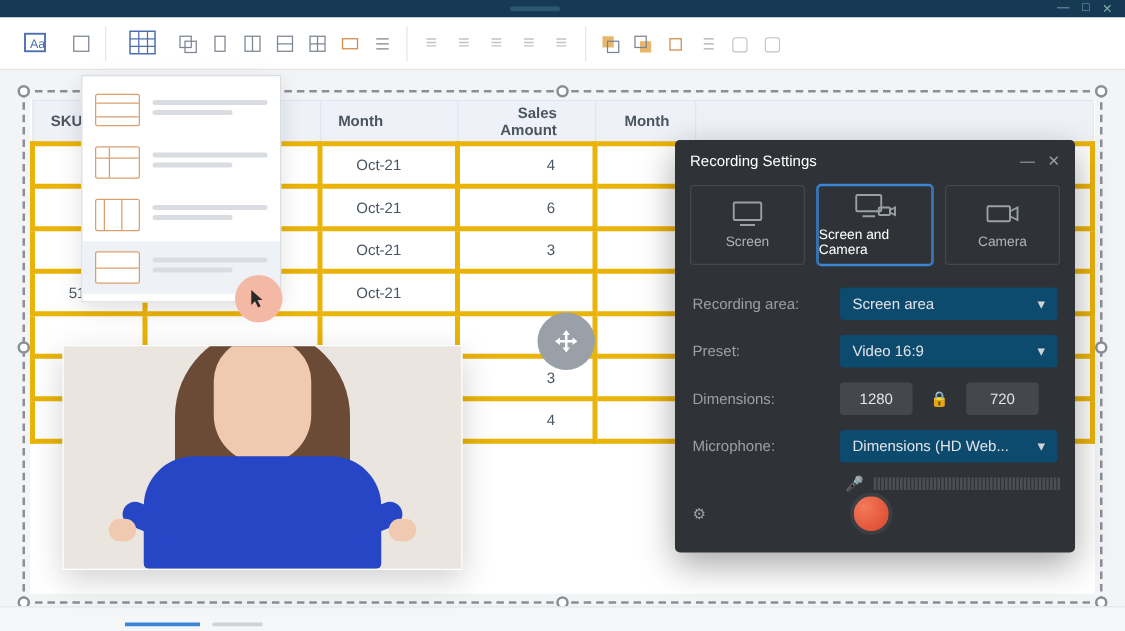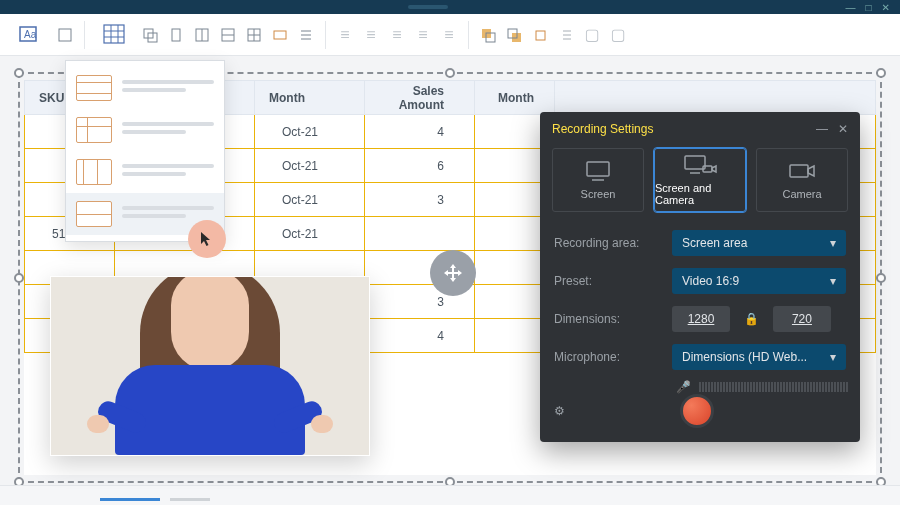--- a/index.html
+++ b/index.html
@@ -27,21 +27,21 @@
   .selection-frame .h-se { right: -6px; bottom: -6px; }
   .selection-frame .h-n  { left: 50%; top: -6px; margin-left: -5px; }
   .selection-frame .h-s  { left: 50%; bottom: -6px; margin-left: -5px; }
   .selection-frame .h-w  { left: -6px; top: 50%; margin-top: -5px; }
   .selection-frame .h-e  { right: -6px; top: 50%; margin-top: -5px; }
 
   
   .sheet { position: absolute; left: 24px; right: 24px; top: 80px; bottom: 30px; background: #fff; overflow: hidden; }
   table { width: 100%; border-collapse: collapse; font-size: 12px; color: #4a5560; }
   thead th { background: #eef2f8; height: 34px; text-align: left; padding-left: 14px; font-weight: 600; border: 1px solid #e0e6ee; }
-  tbody td { height: 34px; padding-left: 27px; border: 1px solid #eab308; }
+  tbody td { height: 34px; padding-left: 27px; border: 4px solid #eab308; }
   .col-sku { width: 90px; }
   .col-name { width: 140px; }
   .col-month { width: 110px; }
   .col-sales { width: 110px; text-align: right; padding-right: 30px; }
   .col-price { width: 80px; text-align: right; padding-right: 20px; }
 
   
   .dropdown { position: absolute; left: 65px; top: 60px; width: 160px; background: #fff; border: 1px solid #d9dde2; box-shadow: 0 6px 18px rgba(0,0,0,0.12); padding: 6px 0; z-index: 5; }
   .dd-item { display: flex; gap: 10px; padding: 8px 10px; align-items: center; }
   .dd-item.selected { background: #eef2f6; }
@@ -70,33 +70,33 @@
   .hand-l, .hand-r { position:absolute; width: 22px; height: 18px; background:#efc9b0; border-radius:10px; top: 50px;}
   .hand-l { left:-28px;} .hand-r { right:-28px;}
 
   
   .move-handle { position: absolute; left: 430px; top: 250px; width: 46px; height: 46px; border-radius: 50%; background: #9aa0a8; display:flex; align-items:center; justify-content:center; z-index:4; }
   .move-handle svg { fill:#fff; }
 
   
   .rec-panel { position: absolute; right: 40px; top: 112px; width: 320px; height: 330px; background: #2f3236; color: #c3c7cc; border-radius: 4px; box-shadow: 0 10px 28px rgba(0,0,0,0.35); z-index: 9; font-size: 12px; }
   .rec-head { display:flex; align-items:center; justify-content:space-between; padding: 10px 12px 8px; }
-  .rec-head .title { color:#fde047; }
+  .rec-head .title { color:#ffffff; }
   .rec-head .ctrls { display:flex; gap:10px; color:#9aa0a6; }
   .rec-modes { display:flex; gap:10px; padding: 4px 12px 12px; }
   .mode { flex:1; height: 64px; border:1px solid #44484d; border-radius:3px; display:flex; flex-direction:column; align-items:center; justify-content:center; gap:6px; }
   .mode svg { stroke:#9aa0a6; fill:none; }
   .mode.active { border-color:#3b86d5; outline:1px solid #3b86d5; }
   .mode.active .mlabel { color:#fff; }
   .mlabel { font-size: 11px; color:#aeb3b8; }
   .form-row { display:flex; align-items:center; gap:10px; padding: 6px 14px; }
   .form-row label { width: 108px; color:#9aa0a6; }
   .form-sel { flex:1; height: 26px; background:#0c4a6e; border-radius:3px; display:flex; align-items:center; padding:0 10px; color:#e2e5e8; justify-content:space-between; }
   .caret { color:#cfd3d7; }
-  .dim-inp { width: 58px; height:26px; background:#44484d; border-radius:3px; display:inline-flex; align-items:center; justify-content:center; color:#e2e5e8;text-decoration:underline; }
+  .dim-inp { width: 58px; height:26px; background:#44484d; border-radius:3px; display:inline-flex; align-items:center; justify-content:center; color:#e2e5e8; }
   .lock { color:#9aa0a6; padding: 0 4px; }
   .mic-row { display:flex; align-items:center; gap:8px; padding: 4px 14px 0 136px; }
   .mic-meter { flex:1; height:10px; display:flex; gap:1px; }
   .mic-meter span { width:2px; background:#4c5055; }
   .rec-foot { position:absolute; bottom:0; left:0; right:0; display:flex; align-items:center; justify-content:space-between; padding: 10px 14px 14px; }
   .gear { color:#9aa0a6; }
   .rec-btn { width: 34px; height:34px; border-radius:50%; background: radial-gradient(circle at 30% 30%, #f47a5a, #d9442a); border: 3px solid #3b3f44; margin: 0 auto; }
 
   
   .tabs { position: absolute; left: 0; right: 0; bottom: 0; height: 20px; background: #f5f6f8; border-top: 1px solid #e3e6ea; }

